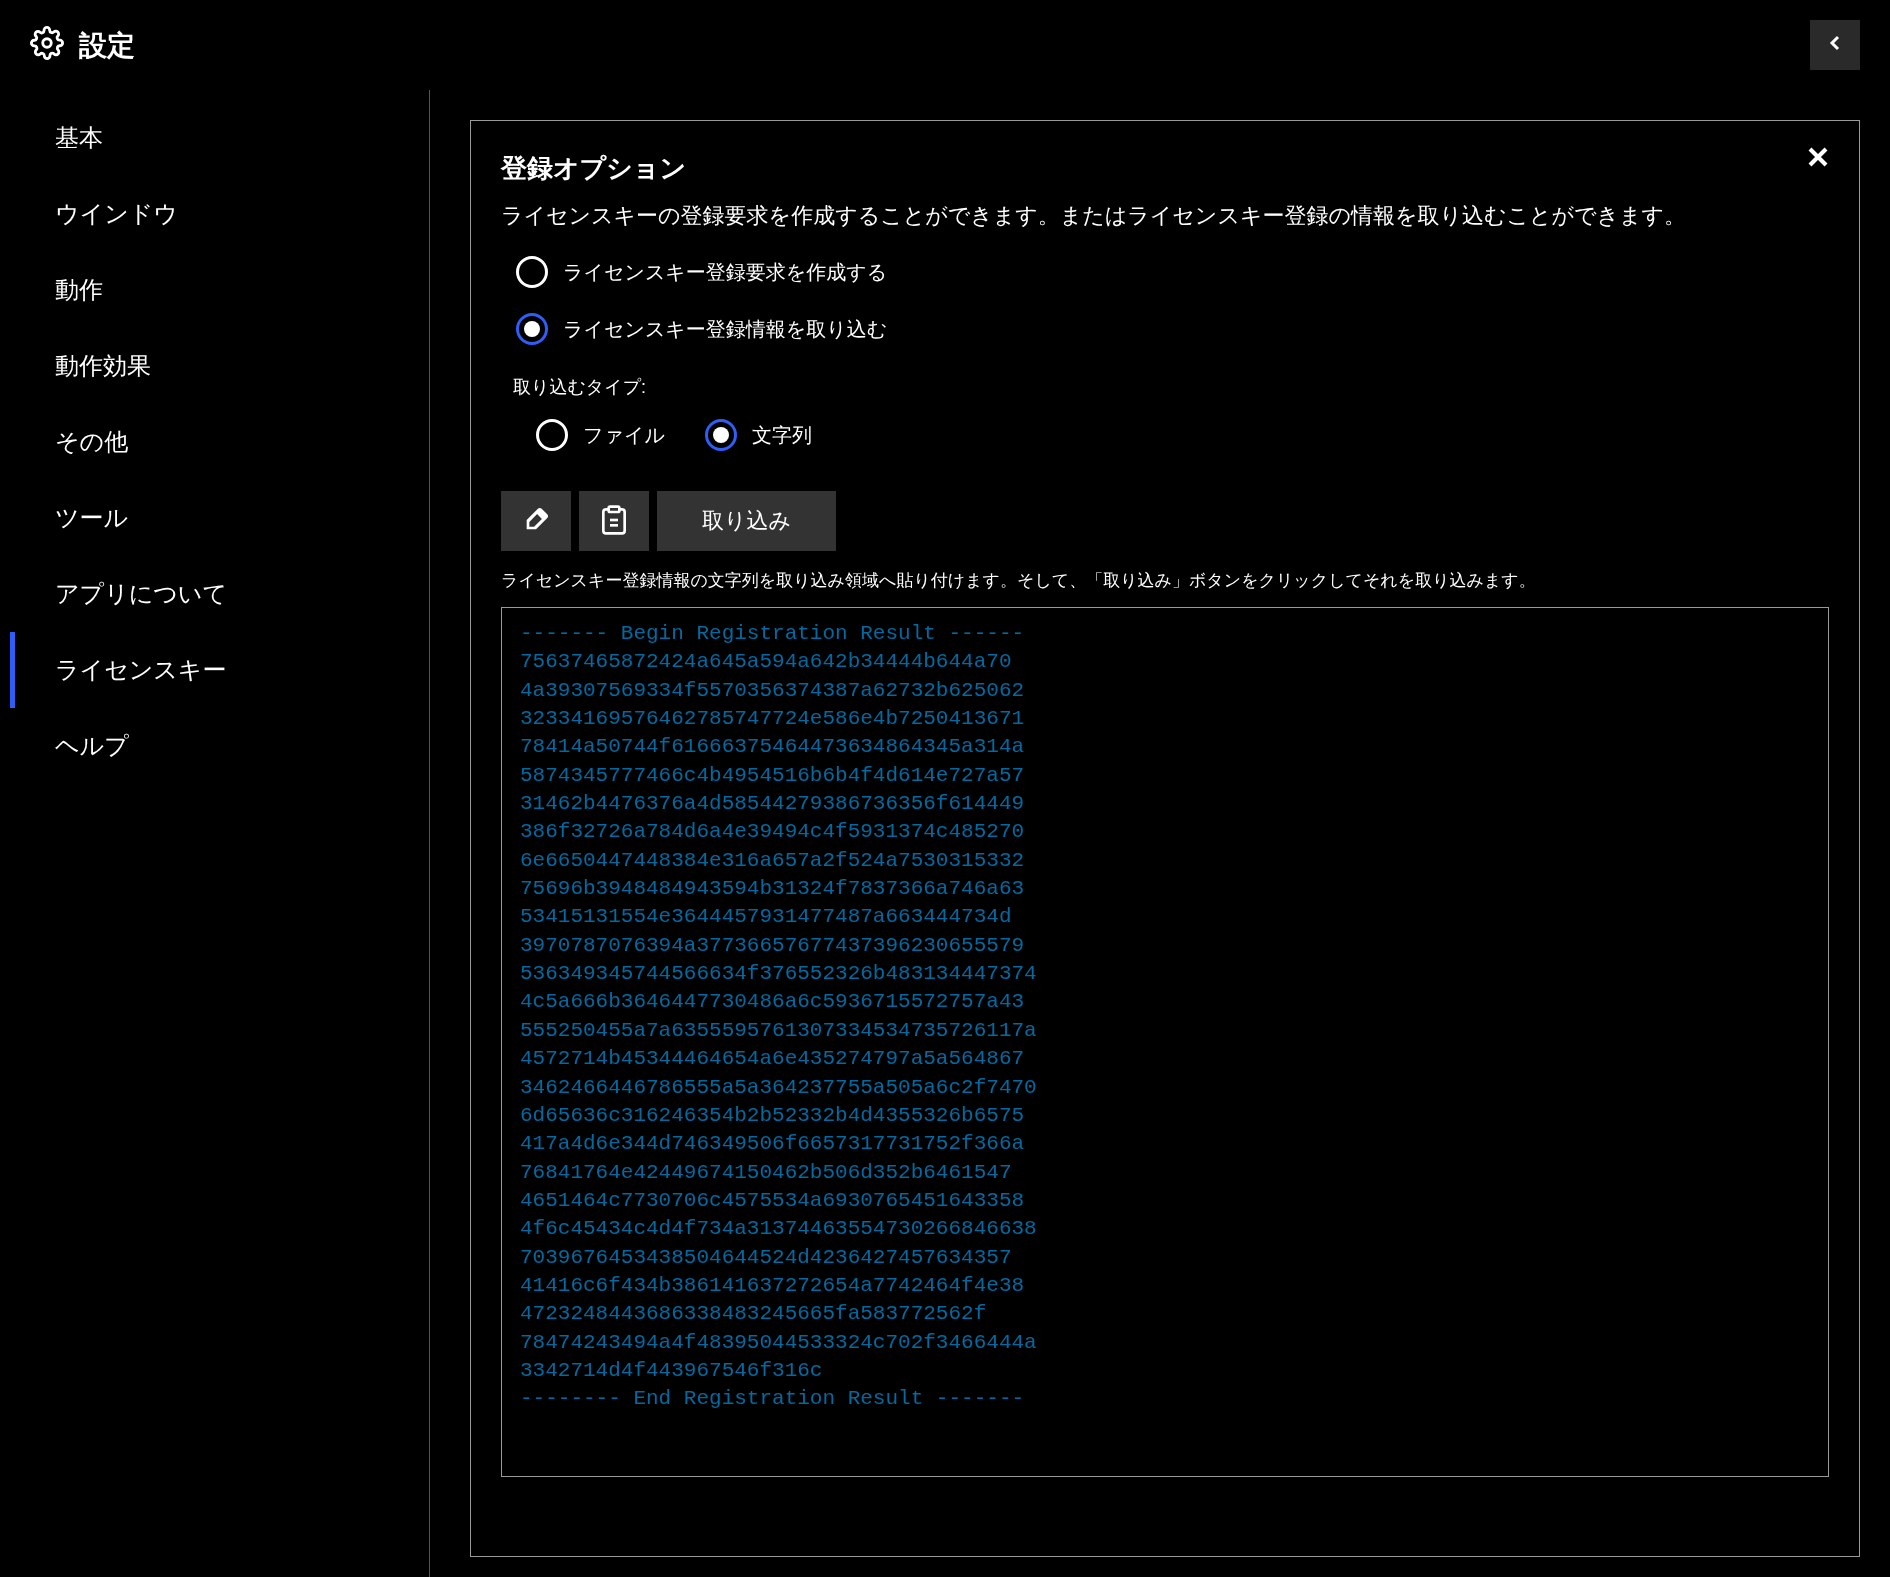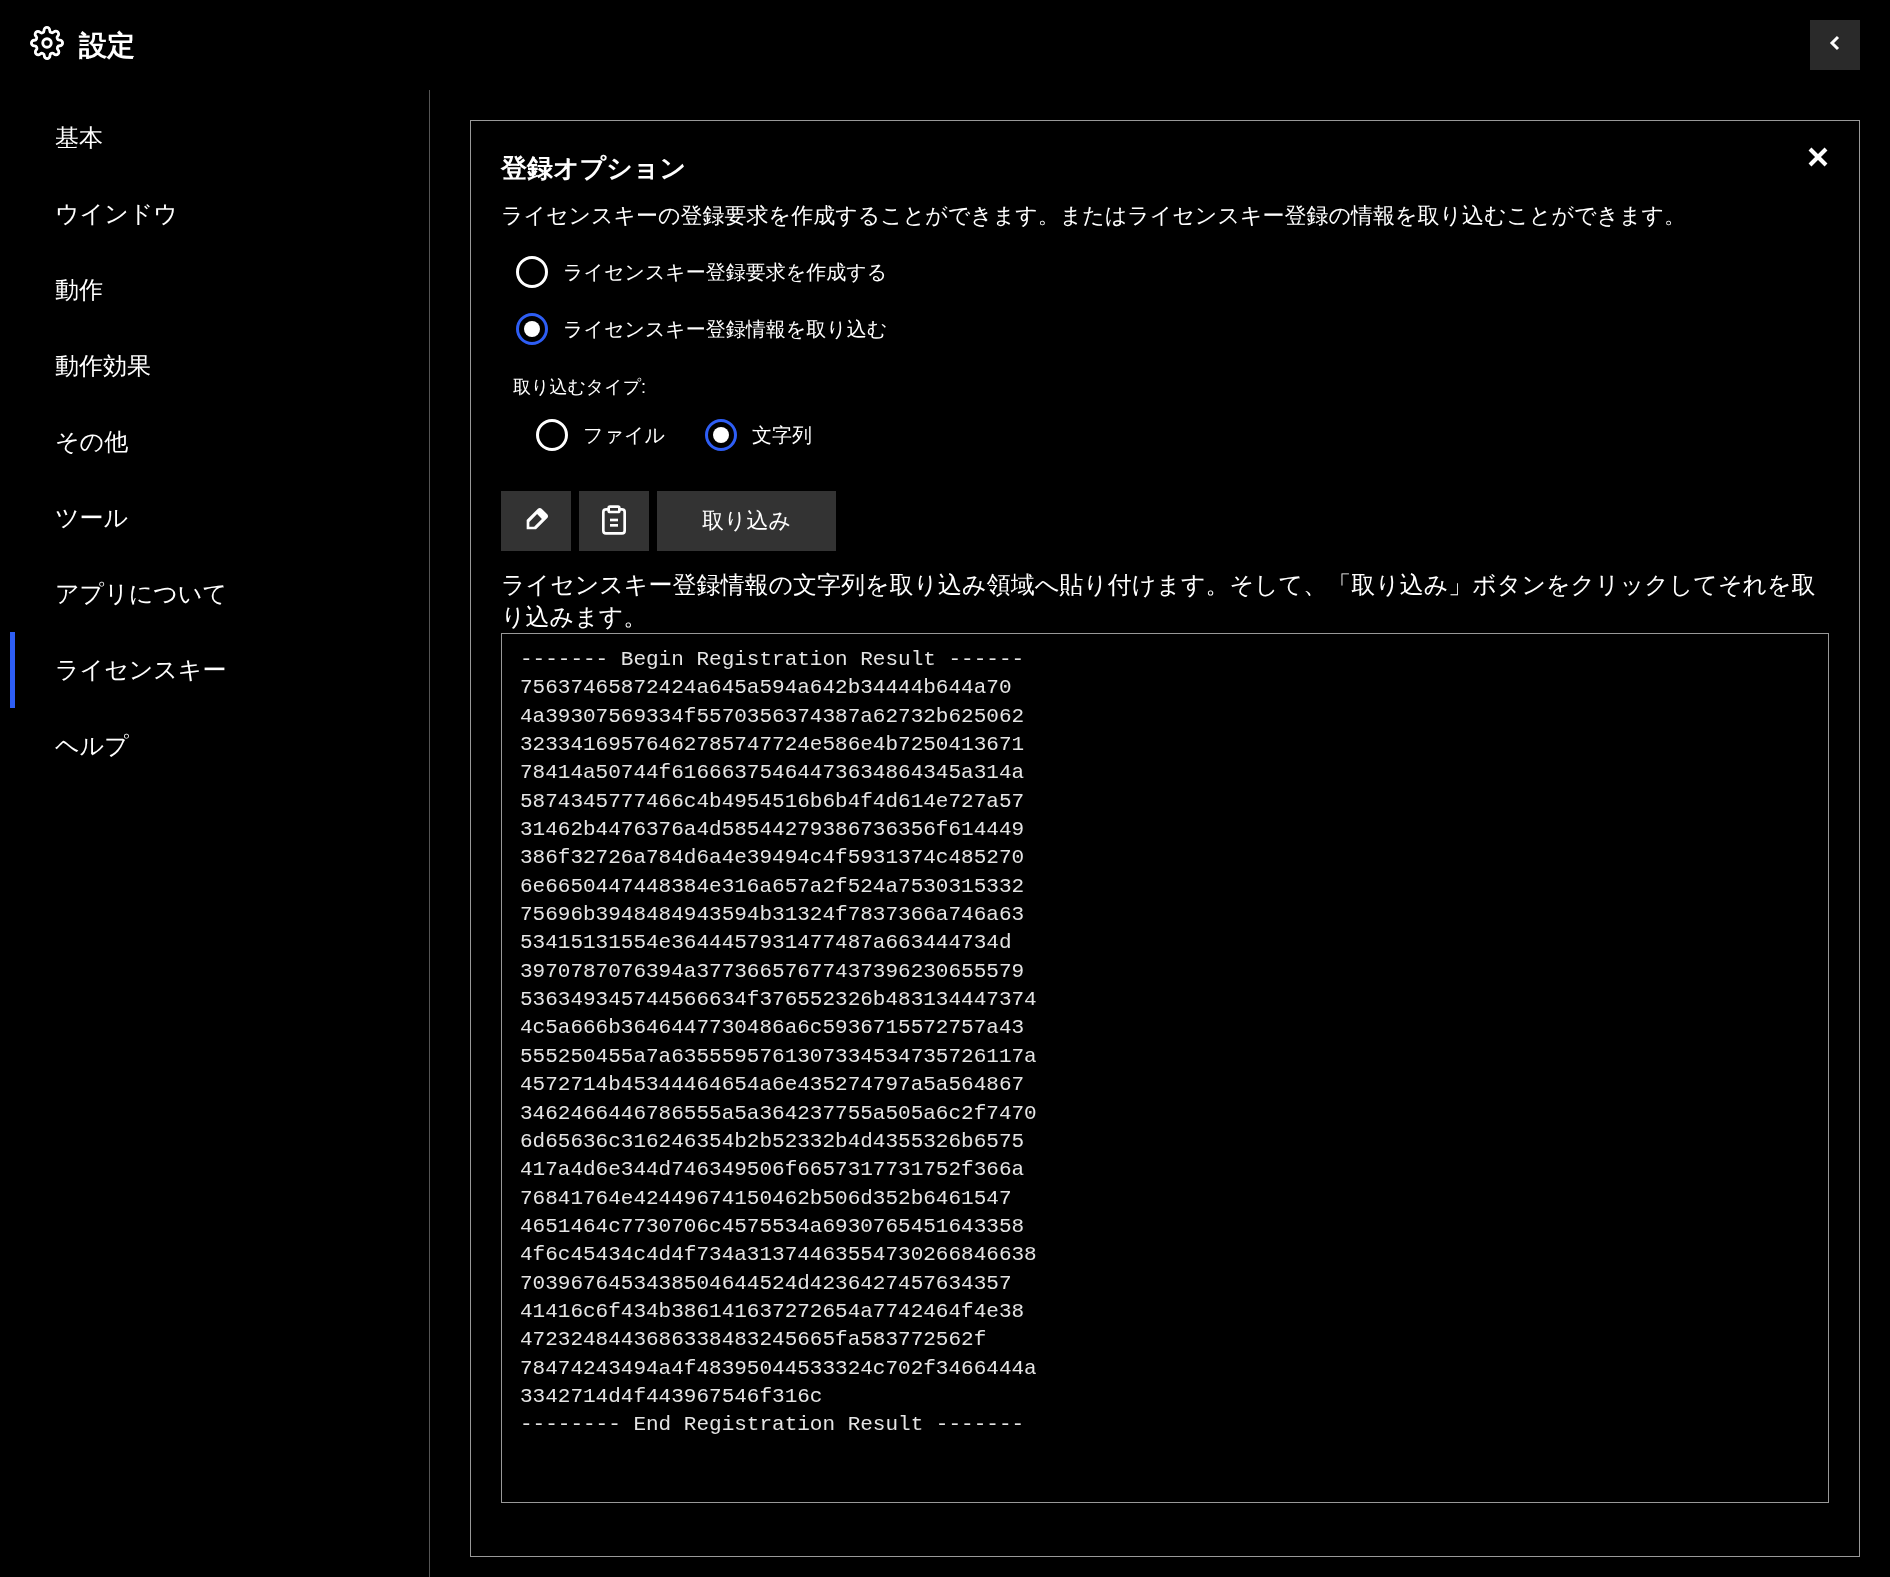--- a/index.html
+++ b/index.html
@@ -94,33 +94,33 @@
     .tb-btn {
       background: #333;
       border: none;
       color: #fff;
       height: 60px;
       display: flex; align-items: center; justify-content: center;
       cursor: pointer;
     }
     .tb-icon-btn { width: 70px; }
     .tb-text-btn { padding: 0 45px; font-size: 22px; }
-    .hint { font-size: 24px; }
+    .hint { font-size: 17px; margin-bottom: 15px; }
     .textarea-wrap {
       border: 1px solid #999;
       padding: 12px 18px;
       height: 870px;
       overflow: auto;
     }
     .textarea-content {
       font-family: "Consolas", "Courier New", monospace;
       font-size: 21px;
       line-height: 1.35;
       white-space: pre;
-      color: #e5e5e5;
+      color: #0369a1;
     }
   </style>
 </head>
 <body>
 
 <div class="header">
   <div class="header-left">
     <span>
       <svg class="gear-icon" viewBox="0 0 24 24" fill="none" stroke="currentColor" stroke-width="2">
         <circle cx="12" cy="12" r="3"></circle>

